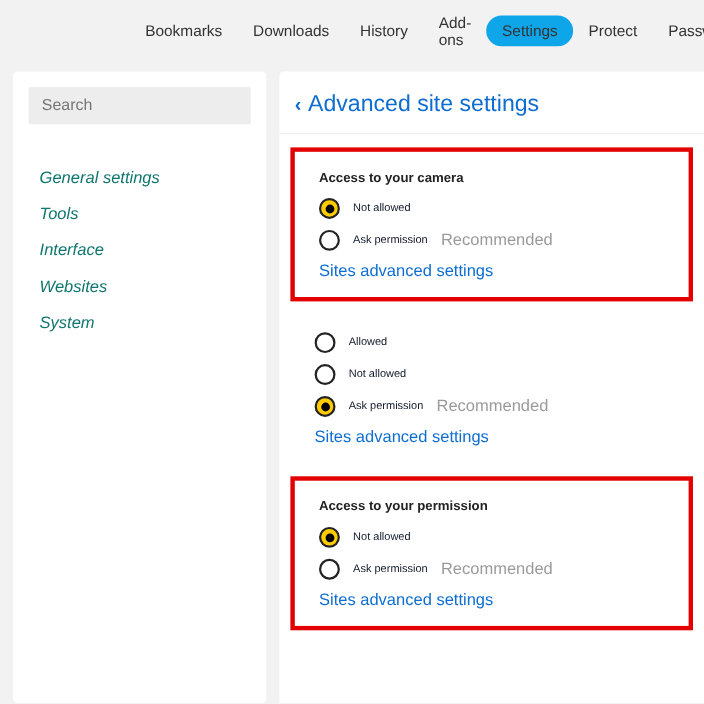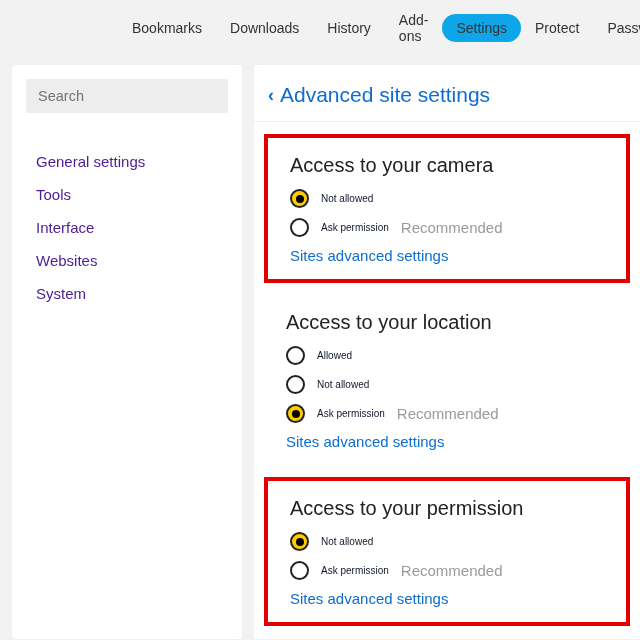--- a/index.html
+++ b/index.html
@@ -3,28 +3,28 @@
 <meta charset="utf-8">
 <style>
   * { box-sizing: border-box; margin: 0; padding: 0; }
   html, body { width: 640px; height: 640px; font-family: "Segoe UI", Arial, sans-serif; background: #f2f2f2; color: #222; }
   .topnav { display: flex; align-items: center; height: 55px; padding-left: 118px; gap: 0; }
   .topnav-item { font-size: 14px; color: #333; padding: 6px 14px; border-radius: 14px; cursor: pointer; }
   .topnav-item.active { background: #0ea5e9; }
   .body-wrap { display: flex; padding: 10px 0 0 12px; gap: 12px; }
   .sidebar { width: 230px; background: #fff; border-radius: 4px; padding: 14px 14px 14px 14px; height: 574px; }
   .search { width: 100%; height: 34px; background: #ededed; border: none; border-radius: 2px; padding: 0 12px; font-size: 14.5px; color: #888; outline: none; margin-bottom: 32px; }
-  .sidebar-item { font-size: 15px; padding: 8px 10px; cursor: pointer; color: #4c1d95; }
+  .sidebar-item { font-size: 15px; padding: 8px 10px; cursor: pointer; color: #0f766e; font-style: italic; }
   .main { flex: 1; background: #fff; border-radius: 4px 0 0 0; height: 574px; padding: 18px 0 0 0; overflow: hidden; }
   .page-title-row { display: flex; align-items: center; padding: 0 0 14px 14px; border-bottom: 1px solid #eee; }
   .back-chev { color: #0d6dd1; font-size: 18px; margin-right: 6px; font-weight: 600; cursor: pointer; }
   .page-title { color: #0d6dd1; font-size: 21px; cursor: pointer; }
   .section { padding: 16px 22px 14px 22px; position: relative; margin: 12px 10px 6px 10px; }
   .section.boxed { border: 4px solid #e30000; }
-  .section h3 { font-size: 20px; font-weight: 400; margin-bottom: 12px; }
+  .section h3 { font-size: 12px; font-weight: 700; margin-bottom: 12px; }
   .radio-row { display: flex; align-items: center; margin-bottom: 10px; cursor: pointer; }
   .radio { width: 19px; height: 19px; border: 2px solid #222; border-radius: 50%; margin-right: 12px; display: flex; align-items: center; justify-content: center; flex-shrink: 0; }
   .radio.selected { background: #ffcc00; }
   .radio.selected::after { content: ""; width: 8px; height: 8px; background: #000; border-radius: 50%; display: block; }
   .radio-label { font-size: 10px; color: #0f172a; }
   .recommended { font-size: 15px; color: #9a9a9a; margin-left: 12px; }
   .link { color: #0d6dd1; font-size: 15px; cursor: pointer; margin-top: 0; display: inline-block; }
 </style>
 </head>
 <body>
@@ -57,21 +57,21 @@
     </div>
     <div id="sections">
         <div class="section boxed"><h3>Access to your camera</h3><div class="radio-row">
             <span class="radio selected"></span>
             <span class="radio-label">Not allowed</span>
           </div><div class="radio-row">
             <span class="radio"></span>
             <span class="radio-label">Ask permission</span>
             <span class="recommended">Recommended</span>
           </div><span class="link">Sites advanced settings</span></div>
-        <div class="section"><h3>Access to your location</h3><div class="radio-row">
+        <div class="section"><div class="radio-row">
             <span class="radio"></span>
             <span class="radio-label">Allowed</span>
           </div><div class="radio-row">
             <span class="radio"></span>
             <span class="radio-label">Not allowed</span>
           </div><div class="radio-row">
             <span class="radio selected"></span>
             <span class="radio-label">Ask permission</span>
             <span class="recommended">Recommended</span>
           </div><span class="link">Sites advanced settings</span></div>

